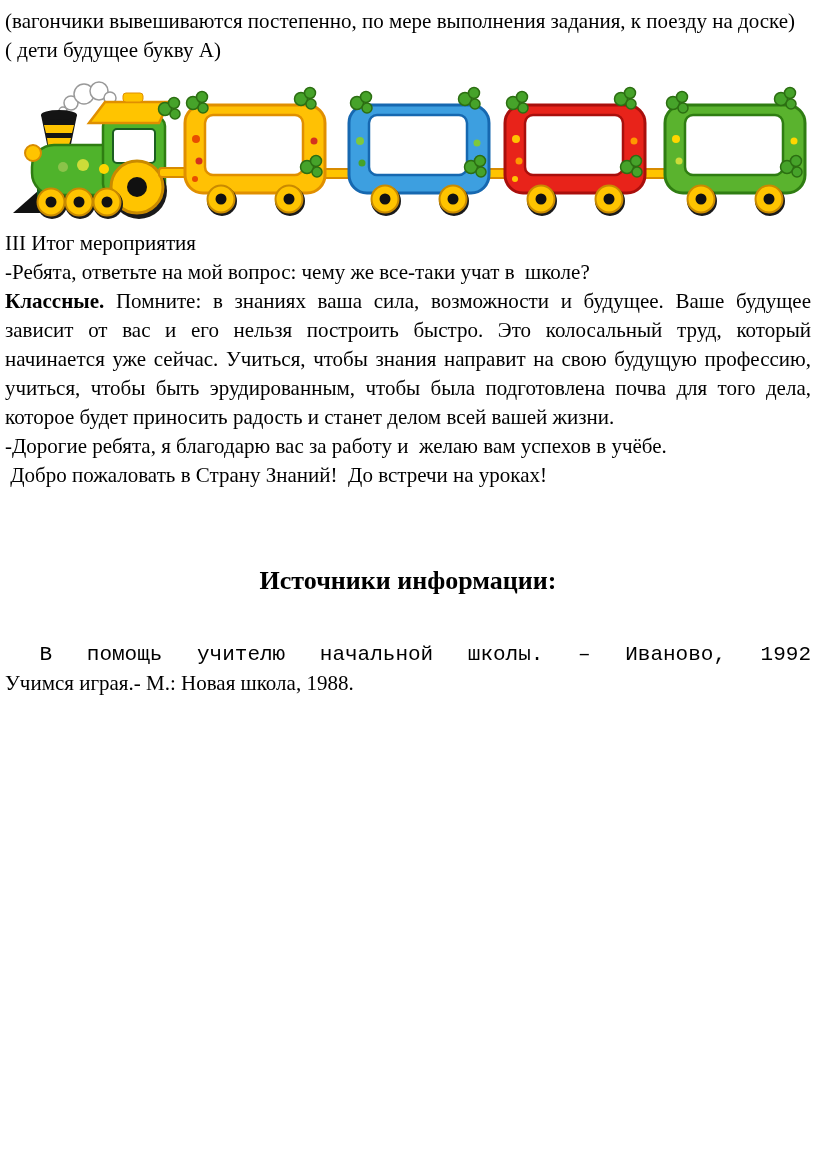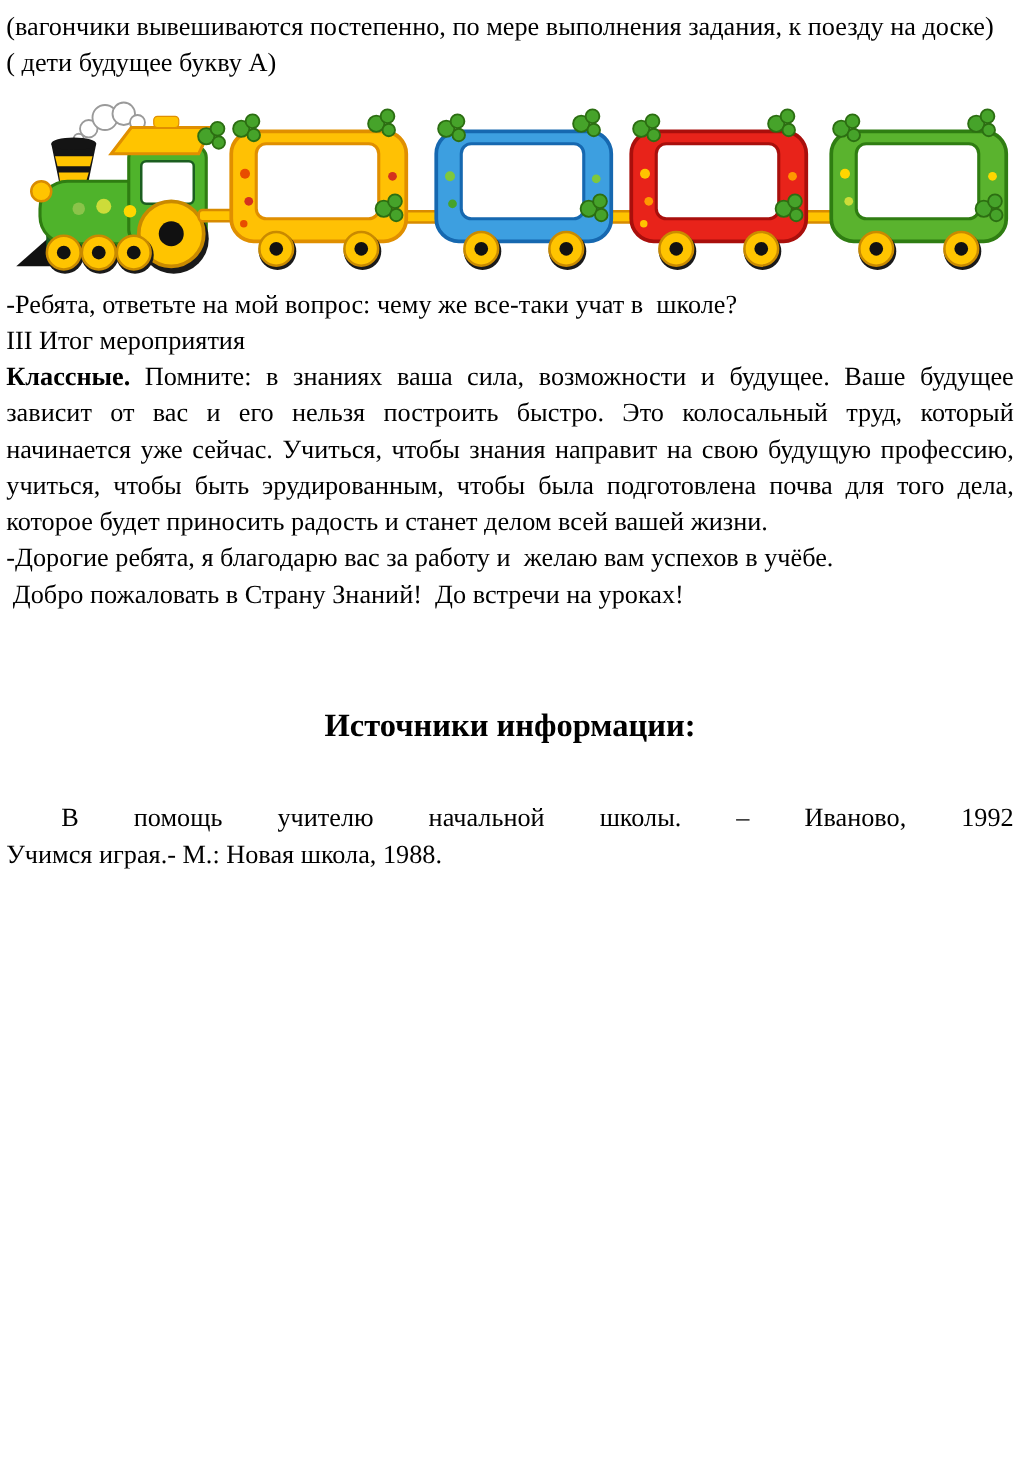--- a/index.html
+++ b/index.html
@@ -7,21 +7,21 @@
     width: 816px; height: 1176px;
     background: #ffffff;
     color: #000;
     font-family: "Liberation Serif", serif;
     font-size: 21px;
     overflow: hidden;
   }
   .page { padding: 7px 5px 0 5px; }
   p { margin: 0; line-height: 29px; }
   .justify { text-align: justify; }
-  .force-justify { text-align: justify; text-align-last: justify; }
+  .force-justify { text-align: justify; text-align-last: justify; font-family: Liberation Mono, monospace; }
   .bold { font-weight: bold; }
   .train-wrap { margin: 14px 0 8px 2px; height: 142px; }
   .sources-heading {
     margin: 76px 0 44px 0;
     text-align: center;
     font-weight: bold;
     font-size: 26px;
     line-height: 30px;
   }
 </style>
@@ -142,22 +142,22 @@
         <use href="#clover" x="8" y="24"></use>
           <use href="#clover" x="116" y="20"></use>
           <use href="#clover" x="122" y="88"></use>
         <circle cx="11" cy="60" r="4" fill="#ffd600"></circle>
         <circle cx="14" cy="82" r="3.5" fill="#cddc39"></circle>
         <circle cx="129" cy="62" r="3.5" fill="#ffd600"></circle>
       </g>
     </svg>
   </div>
 
+  <p>III Итог мероприятия</p>
   <p>-Ребята, ответьте на мой вопрос: чему же все-таки учат в&nbsp; школе?</p>
-  <p>III Итог мероприятия</p>
 
   <p class="justify"><span class="bold">Классные.</span>
     <span>Помните: в знаниях ваша сила, возможности и будущее. Ваше будущее зависит от вас и его нельзя построить быстро. Это колосальный труд, который начинается уже сейчас. Учиться, чтобы знания направит на свою будущую профессию, учиться, чтобы быть эрудированным, чтобы была подготовлена почва для того дела, которое будет приносить радость и станет делом всей вашей жизни.</span></p>
 
   <p>-Дорогие ребята, я благодарю вас за работу и&nbsp; желаю вам успехов в учёбе.</p>
   <p>&nbsp;Добро пожаловать в Страну Знаний!&nbsp; До встречи на уроках!</p>
 
   <div class="sources-heading">Источники информации:</div>
 
   <p class="force-justify">&nbsp;В помощь учителю начальной школы. – Иваново, 1992</p>

